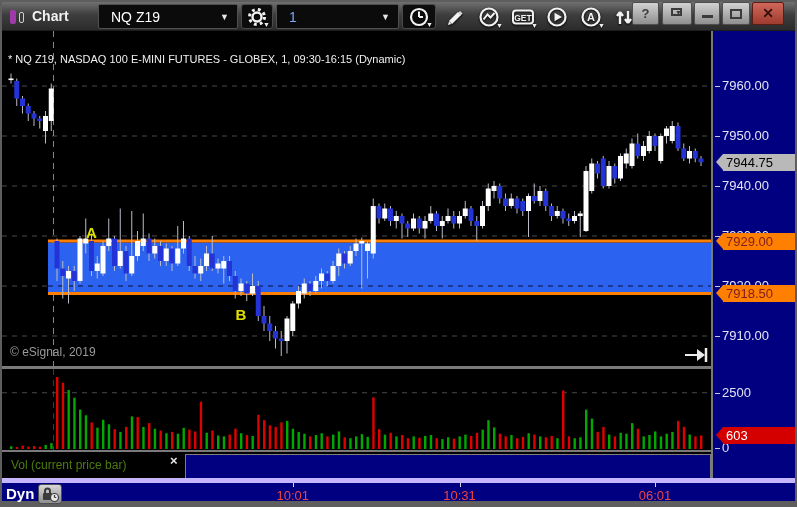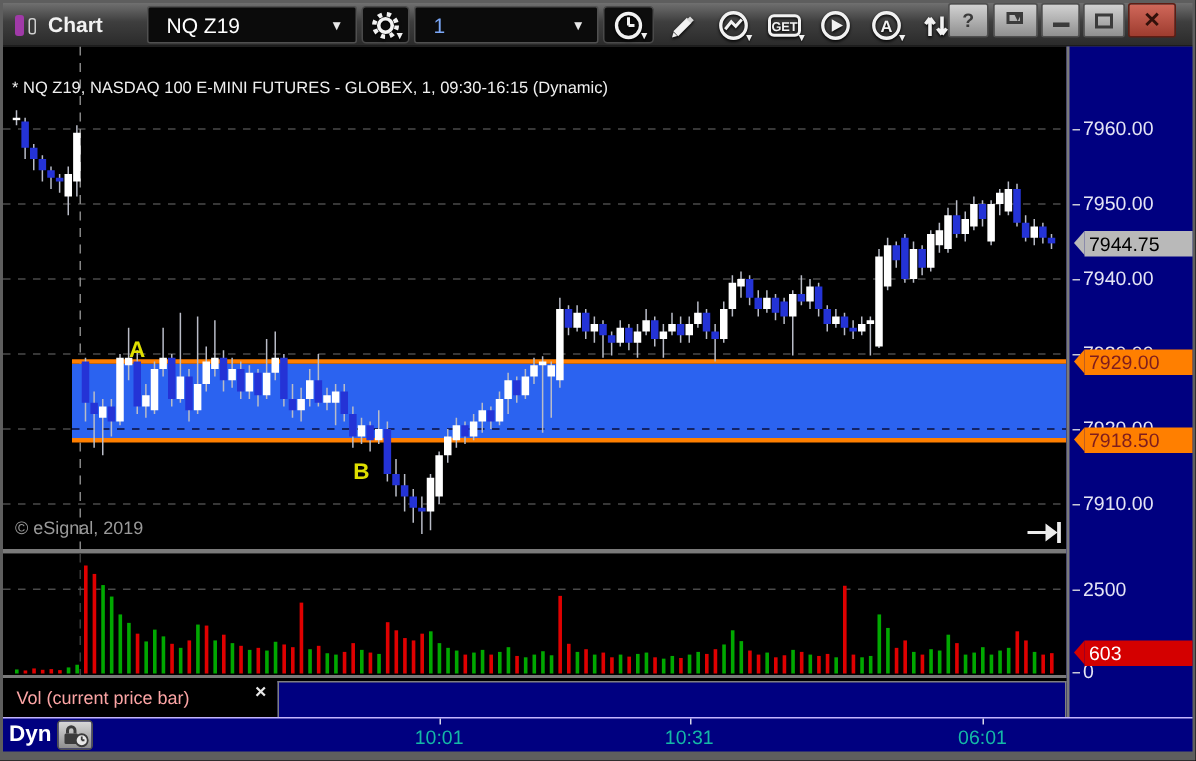--- a/index.html
+++ b/index.html
@@ -40,28 +40,28 @@
   .plabel{position:absolute;left:9px;color:#e4e4f4;font-size:13px;white-space:nowrap;}
   .tag{position:absolute;left:10px;width:72px;height:17px;line-height:17px;font-size:13px;padding-left:3px;}
   .tag::before{content:"";position:absolute;left:-7px;top:0;width:0;height:0;
     border-top:8.5px solid transparent;border-bottom:8.5px solid transparent;border-right:7px solid #000;}
   .tag.gray{background:#b9b9b9;color:#000;}.tag.gray::before{border-right-color:#b9b9b9;}
   .tag.orange{background:#ff7f00;color:#7f1d1d;}.tag.orange::before{border-right-color:#ff7f00;}
   .tag.red{background:#d40000;color:#fff;}.tag.red::before{border-right-color:#d40000;}
   
   .tab-row{position:absolute;left:2px;top:452px;width:709px;height:26px;background:#000;}
   .tab-fill{position:absolute;left:183px;top:2px;width:526px;height:24px;background:#000080;border:1px solid #7f7f7f;border-bottom:none;}
-  .vol-tab-label{position:absolute;left:9px;top:6px;color:#fca5a5;font-size:12px;}
+  .vol-tab-label{position:absolute;left:9px;top:6px;color:#4d7c0f;font-size:12px;}
   .tab-close{position:absolute;left:168px;top:1px;color:#e8e8e8;font-size:13px;font-weight:bold;cursor:pointer;}
-  .time-row{position:absolute;left:2px;top:478px;width:793px;height:23px;background:#000080;border-top:1px solid #c4b5fd;}
+  .time-row{position:absolute;left:2px;top:478px;width:793px;height:23px;background:#000080;border-top:5px solid #c4b5fd;}
   .dyn{position:absolute;left:4px;top:2px;color:#fff;font-weight:bold;font-size:15px;}
   .lock-btn{position:absolute;left:36px;top:1px;width:24px;height:20px;background:linear-gradient(#d8d8d8,#8e8e8e);
     border:1px solid #4f4f4f;border-radius:3px;cursor:pointer;}
   .ttick{position:absolute;top:0;width:1px;height:4px;background:#d8d8e8;}
-  .tlabel{position:absolute;top:5px;color:#14b8a6;font-size:13px;transform:translateX(-50%);}
+  .tlabel{position:absolute;top:5px;color:#ef4444;font-size:13px;transform:translateX(-50%);}
 </style>
 </head>
 <body>
 
 <div class="window">
 
   <div class="titlebar">
     <span class="app-icon">
         <span class="b1"></span>
         <span class="b2"></span>

